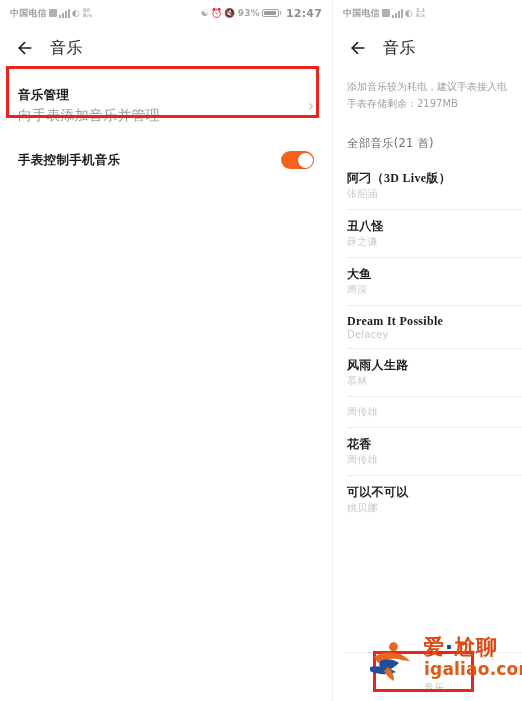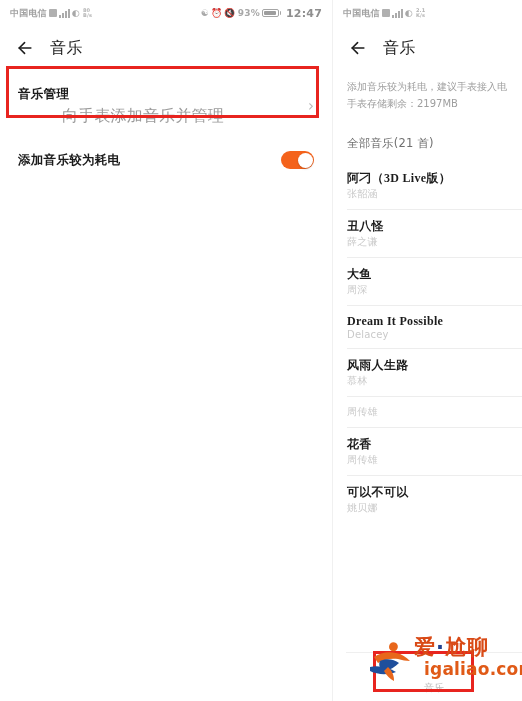--- a/index.html
+++ b/index.html
@@ -174,24 +174,23 @@
     margin-top: 10px;
   }
   .row-texts { display: flex; flex-direction: column; gap: 3px; }
   .row-title {
     font-size: 12.5px;
     color: #1b1b1b;
     font-weight: 700;
     letter-spacing: 0.3px;
   }
   .row-sub {
-    font-size: 16px;
+    font-size: 14px;
     color: #9b9b9b;
     letter-spacing: 0.2px;
-    margin-left: 44px;
   }
   .chev {
     color: #b8b8b8;
     font-size: 15px;
     line-height: 1;
   }
 
   .row-toggle {
     height: 44px;
     margin-top: 6px;
@@ -309,21 +308,21 @@
   }
   .wm-runner {
     position: absolute;
     left: 0;
     top: 4px;
     width: 52px;
     height: 48px;
   }
   .wm-text {
     position: absolute;
-    left: 48px;
+    left: 57px;
     top: 2px;
     font-size: 21px;
     font-weight: 700;
     color: #d94a16;
     letter-spacing: 1px;
     line-height: 24px;
     white-space: nowrap;
   }
   .wm-dot { color: #1f3f8f; }
   .wm-url {
@@ -388,21 +387,21 @@
     <div class="row-texts">
       <div class="row-title">音乐管理</div>
       <div class="row-sub">向手表添加音乐并管理</div>
     </div>
     <div class="chev">›</div>
   </div>
 
   <div class="hl-box"></div>
 
   <div class="list-row row-toggle">
-    <div class="row-title">添加音乐较为耗电</div>
+    <div class="row-title">手表控制手机音乐</div>
     <div class="switch">
       <div class="knob"></div>
     </div>
   </div>
 
 </div>
 
 <div class="screen screen-right">
 
   <div class="statusbar">

